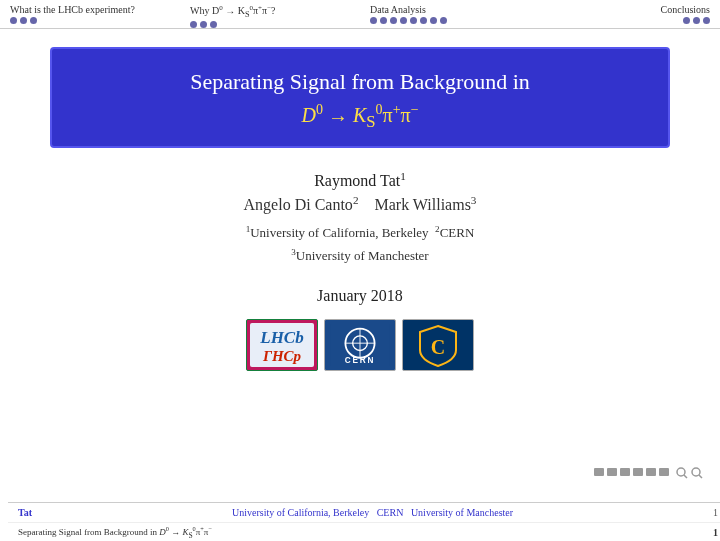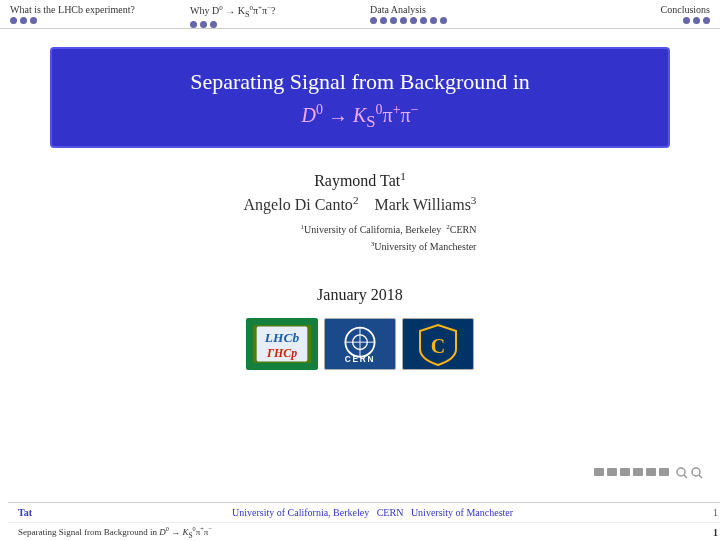--- a/index.html
+++ b/index.html
@@ -63,46 +63,45 @@
       text-align: center;
       margin-bottom: 22px;
     }
     .title-box .title-text {
       color: #fff;
       font-size: 22px;
       font-weight: normal;
       line-height: 1.4;
     }
     .title-box .title-math {
-      color: #f0abfc;
+      color: #fde047;
       font-size: 20px;
       margin-top: 4px;
     }
 
     
     .authors-section {
       text-align: center;
       margin-bottom: 10px;
     }
     .main-author {
       font-size: 16px;
       color: #222;
       margin-bottom: 4px;
     }
     .co-authors {
       font-size: 16px;
       color: #333;
       margin-bottom: 8px;
     }
     .affiliations {
-      font-size: 10px;
+      font-size: 13px;
       color: #333;
       line-height: 1.6;
-      margin-bottom: 21px;
-      text-align: right;
+      margin-bottom: 10px;
     }
 
     
     .date-text {
       font-size: 16px;
       color: #222;
       margin-bottom: 14px;
     }
 
     
@@ -267,21 +266,21 @@
     <div class="affiliations">
       <sup>1</sup>University of California, Berkeley &nbsp;<sup>2</sup>CERN<br>
       <sup>3</sup>University of Manchester
     </div>
   </div>
 
   <div class="date-text">January 2018</div>
 
   <div class="logos-row">
 
-    <div class="logo-box lhcb-logo" style="background: #4d7c0f; border: 7px solid #15803d;">
+    <div class="logo-box lhcb-logo" style="background: #be185d; border: 1px solid #15803d;">
       <svg width="68" height="48" viewBox="0 0 68 48">
 
         <rect x="2" y="2" width="64" height="44" fill="#e8eef8" rx="2"></rect>
 
         <text x="34" y="22" text-anchor="middle" font-family="serif" font-size="17" font-weight="bold" font-style="italic" fill="#1a5fa8">LHCb</text>
 
         <text x="34" y="40" text-anchor="middle" font-family="serif" font-size="15" font-weight="bold" font-style="italic" fill="#cc2200">ГНСр</text>
       </svg>
     </div>
 

